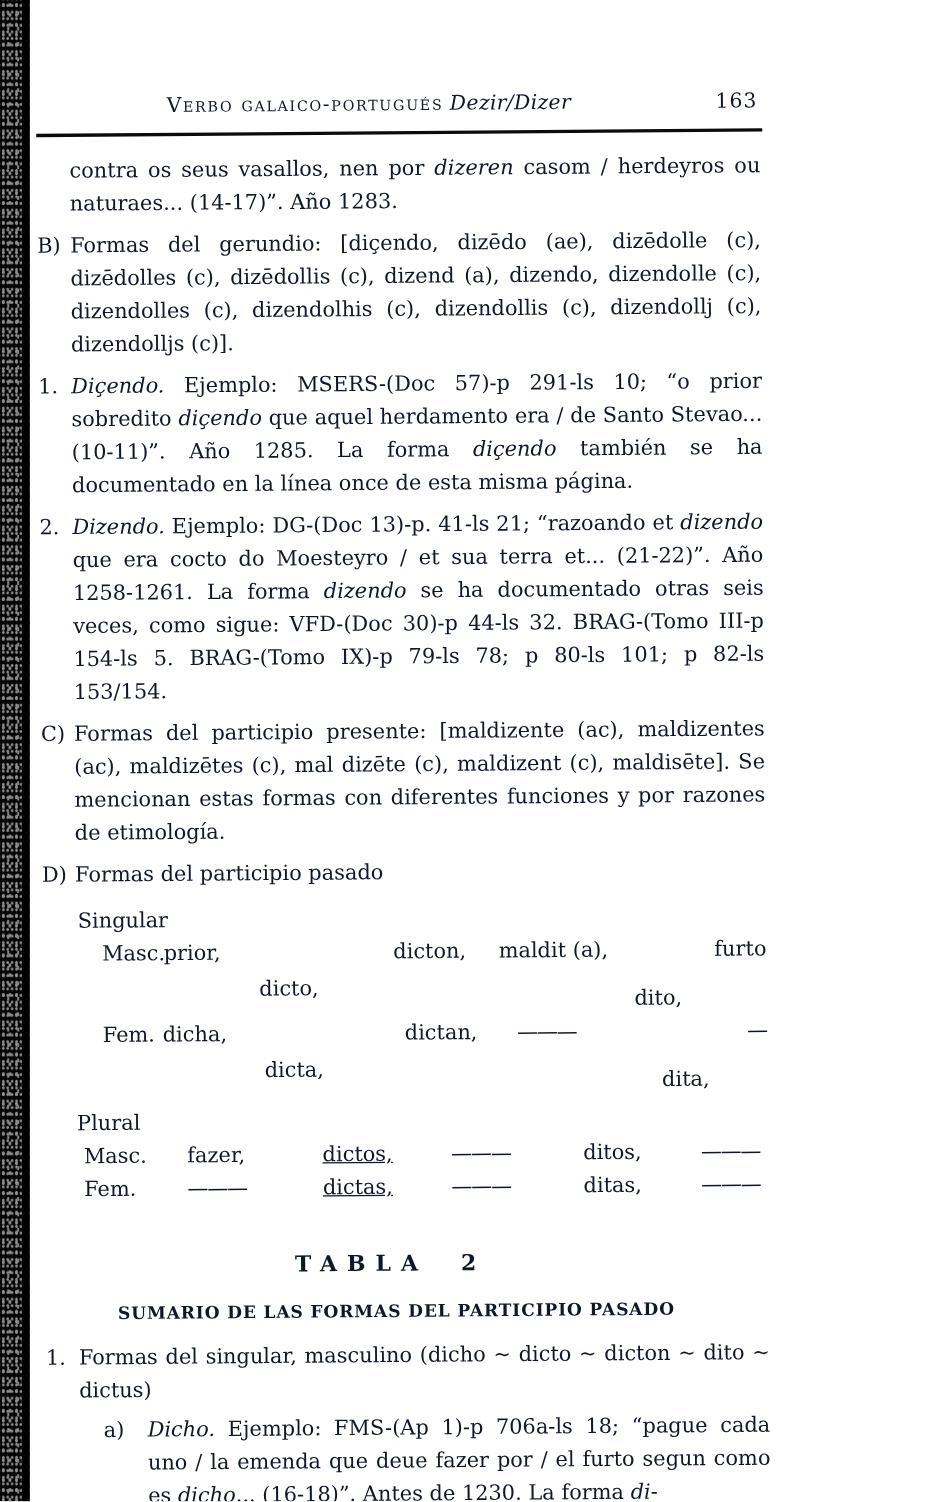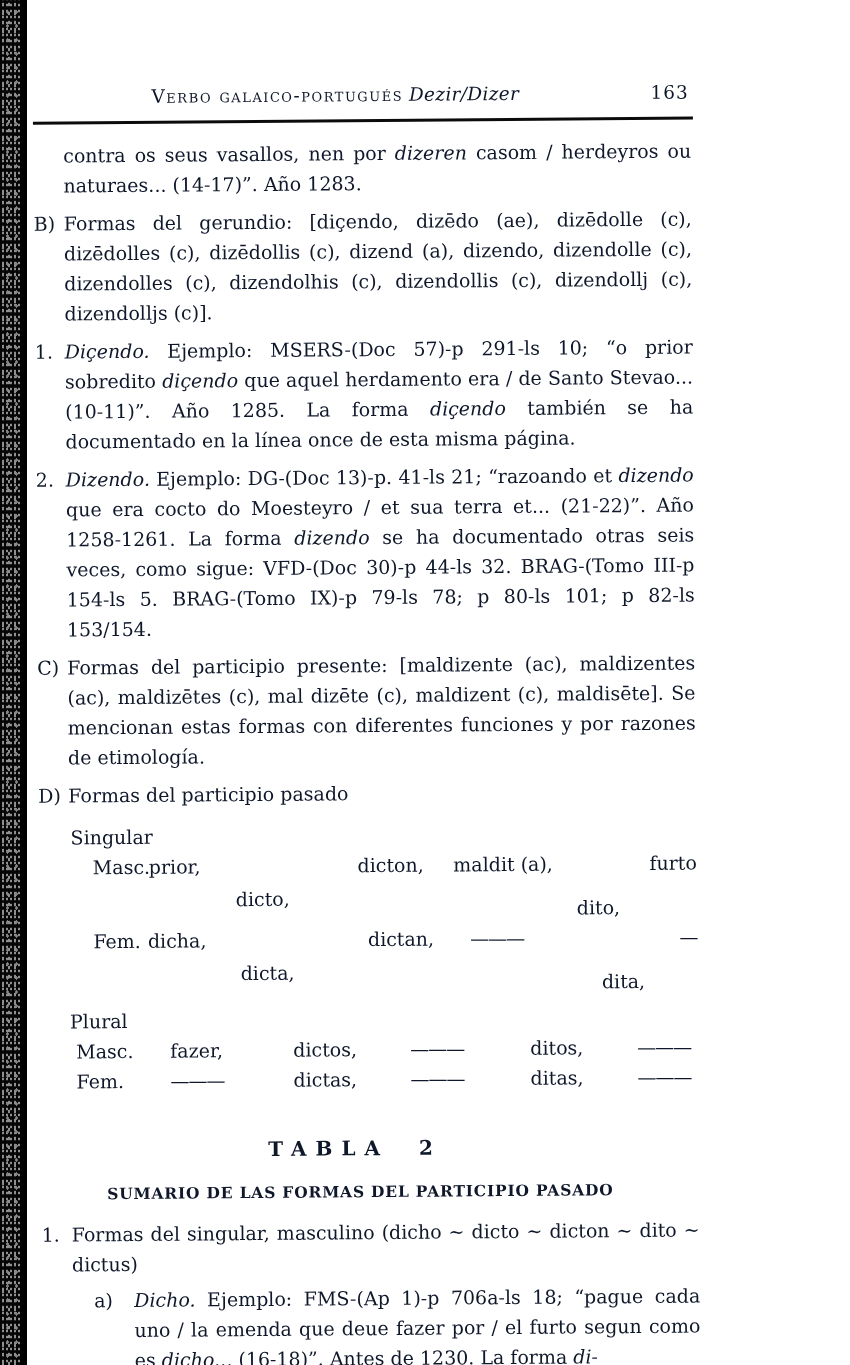--- a/index.html
+++ b/index.html
@@ -92,21 +92,21 @@
   .frow { display: flex; white-space: nowrap; }
   .frow.sing { padding-left: 24px; }
   .frow.plur { padding-left: 6px; }
   .frow .rl { display: inline-block; }
   .frow.sing .rl { width: 56px; }
   .frow.plur .rl { width: 94px; }
   .frow .c { display: inline-block; }
   .sing .c1 { width: 95px; } .sing .c2 { width: 90px; margin-top: 33px; }
   .sing .c3 { width: 105px; margin-left: 40px; } .sing .c4 { width: 135px; }
   .sing .c5 { width: 80px; margin-top: 44px; }
-  .plur .c1 { width: 123px; } .plur .c2 { width: 117px; }
+  .plur .c1 { width: 123px; } .plur .c2 { width: 117px; text-decoration: underline; }
   .plur .c3 { width: 120px; } .plur .c4 { width: 107px; }
   .dashcell { letter-spacing: -1px; }
   
   .tabla-heading {
     margin-top: 42px;
     text-align: center;
     font-weight: bold;
     font-size: 20px;
     letter-spacing: 9px;
     word-spacing: 14px;

